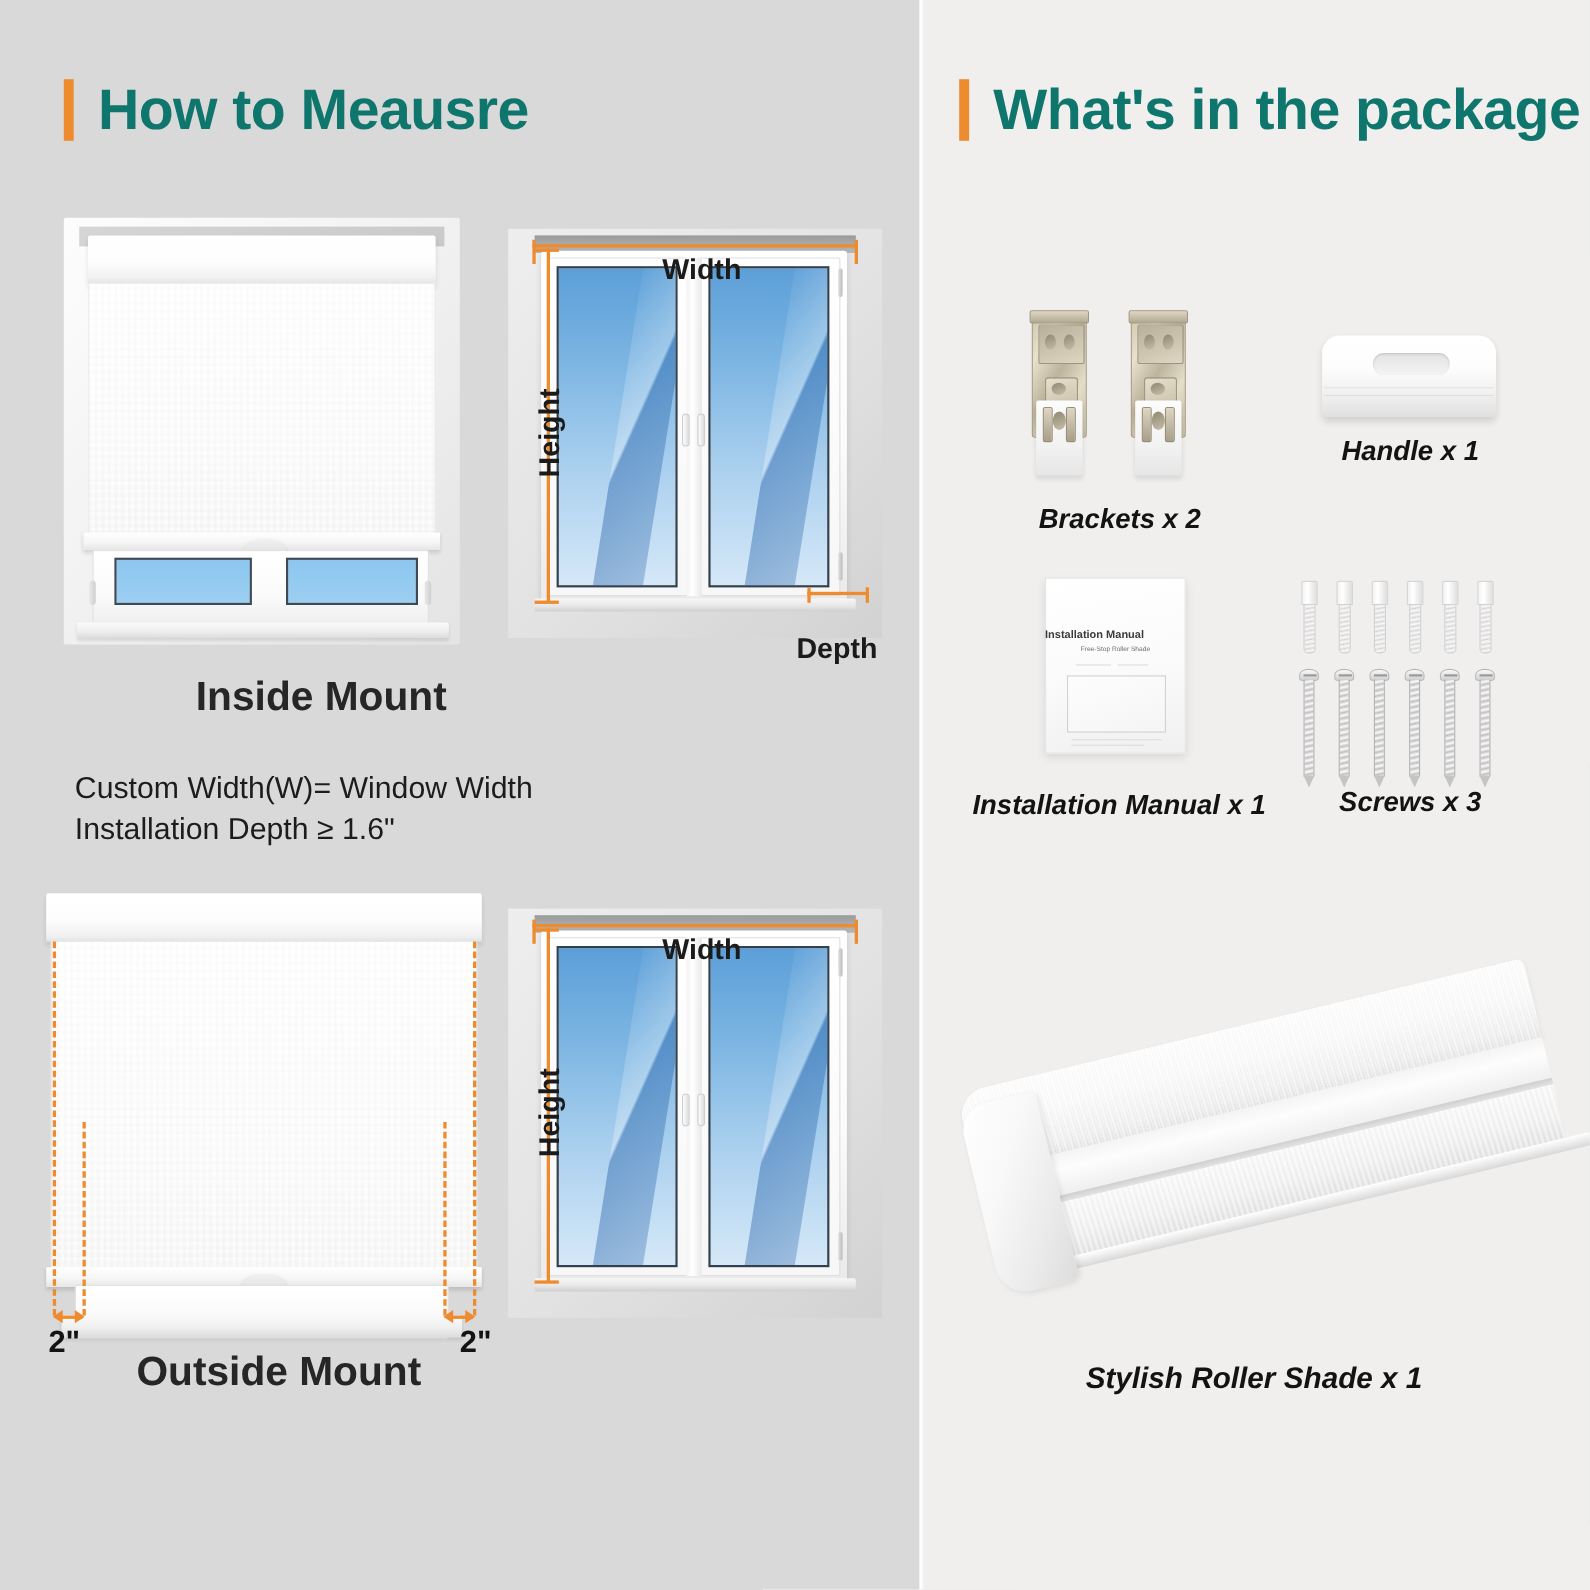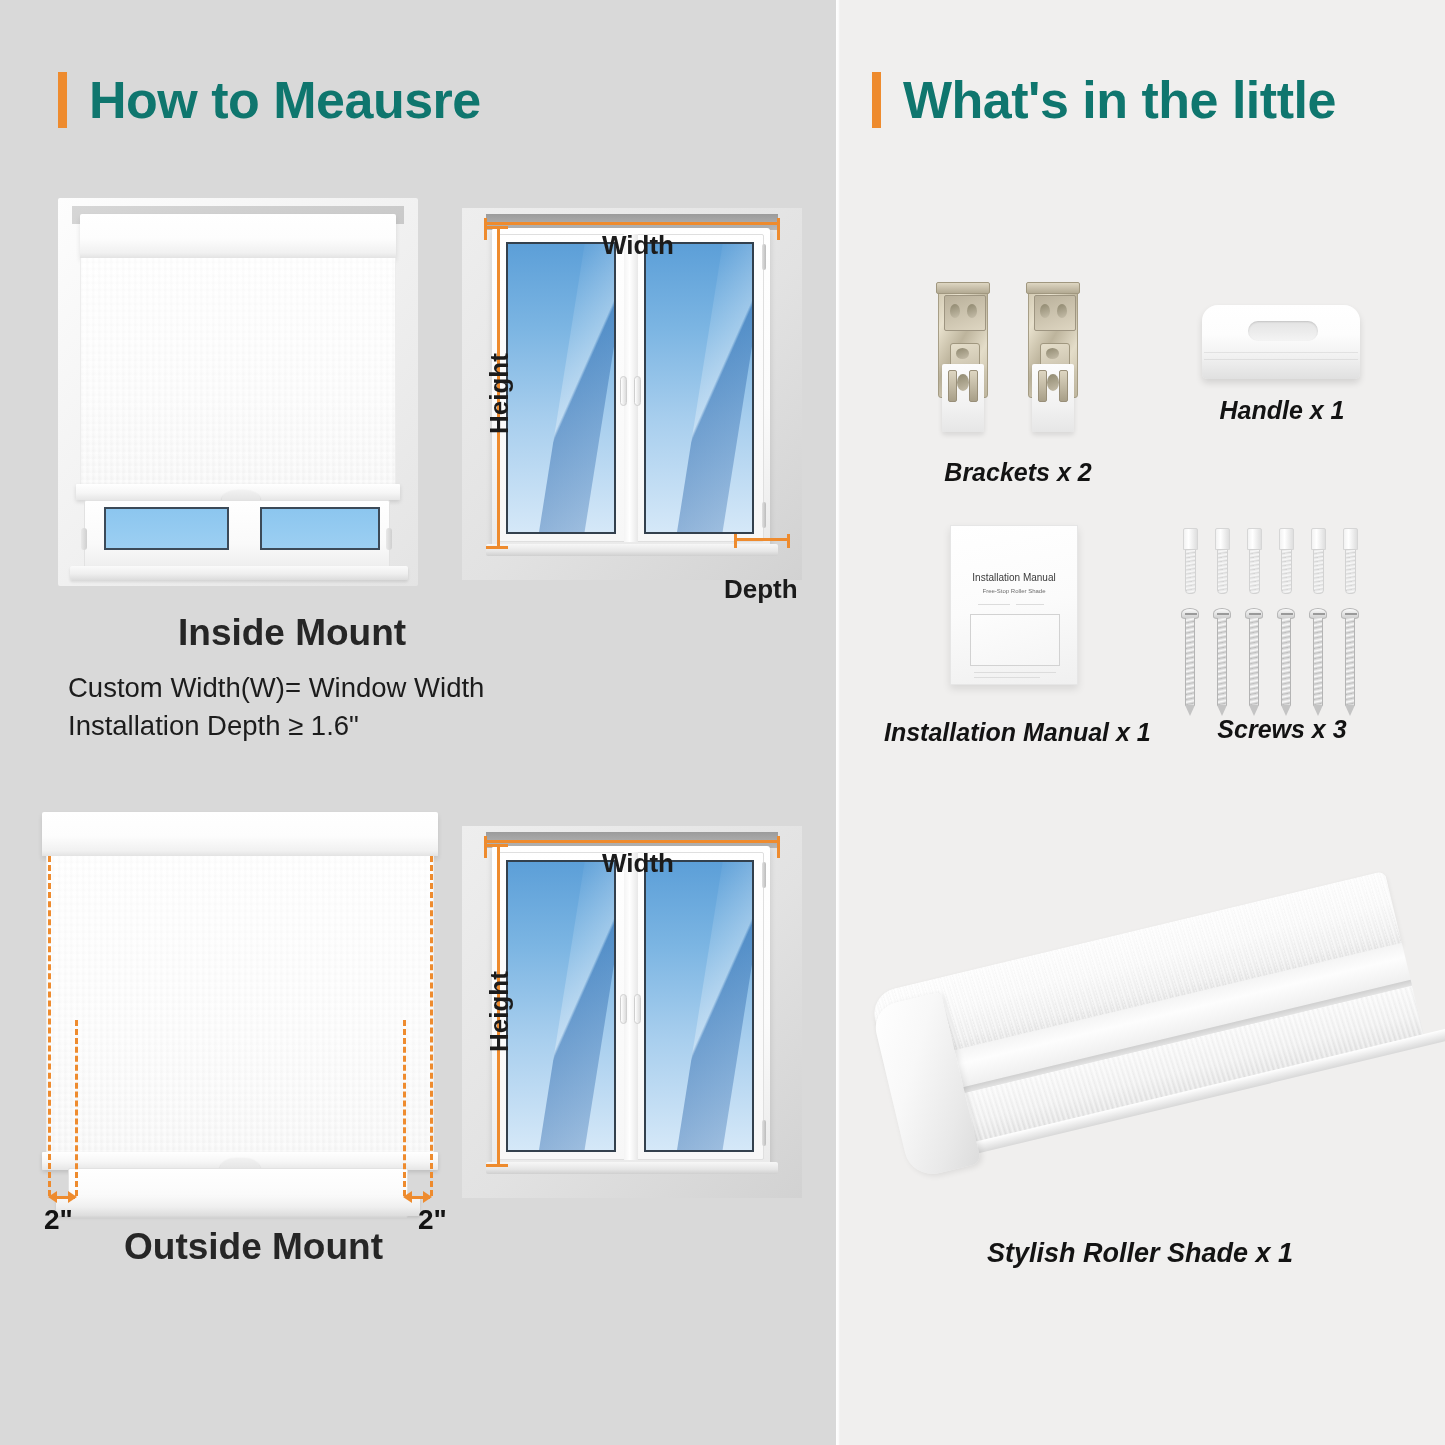--- a/index.html
+++ b/index.html
@@ -64,20 +64,21 @@
     font-weight: bold;
     color: #262626;
     white-space: nowrap;
   }
   .body-lines {
     position: absolute;
     font-size: 27.5px;
     color: #1c1c1c;
     line-height: 1.30;
     white-space: nowrap;
+    margin-top: 28px;
   }
   .body-lines div { margin-bottom: 2px; }
 
   
   .recess {
     position: absolute;
     background: linear-gradient(135deg,#fdfdfd 0%,#f2f2f2 45%,#e4e4e4 100%);
     border-radius: 2px;
   }
   .recess-inner {
@@ -324,23 +325,23 @@
   
   .manual-sheet {
     position: absolute;
     background: linear-gradient(170deg,#ffffff 0%,#fbfbfb 50%,#f0f0f0 100%);
     border: 1px solid #e6e6e6;
     box-shadow: 0 4px 8px rgba(0,0,0,.10);
   }
   .manual-title {
     position: absolute;
     left: 0; right: 0;
-    text-align: center;
+    text-align: left;
     font-size: 10px;
-    font-weight: normal;
+    font-weight: bold;
     color: #3a3a3a;
   }
   .manual-sub {
     position: absolute;
     left: 0; right: 0;
     text-align: center;
     font-size: 6px;
     color: #6d6d6d;
   }
   .manual-box {
@@ -585,21 +586,21 @@
     <div class="mount-title" style="left:124px; top:1226px;">Outside Mount</div>
 
   </div>
 
   <div class="panel-divider"></div>
 
   <div class="panel-right">
 
     <div class="heading" id="heading-right" style="left:36px;">
       <span class="heading-bar"></span>
-      <span class="heading-text">What's in the little</span>
+      <span class="heading-text">What's in the package</span>
     </div>
 
     <div>
       <div class="bracket" style="left:100px; top:282px;">
         <div class="bracket-metal"></div>
         <div class="bracket-top-lip"></div>
         <div class="bracket-hole" style="left:14px; top:22px; width:10px; height:14px;"></div>
         <div class="bracket-hole" style="left:31px; top:22px; width:10px; height:14px;"></div>
         <div class="bracket-hole" style="left:20px; top:66px; width:13px; height:11px;"></div>
         <div class="bracket-plate"></div>

